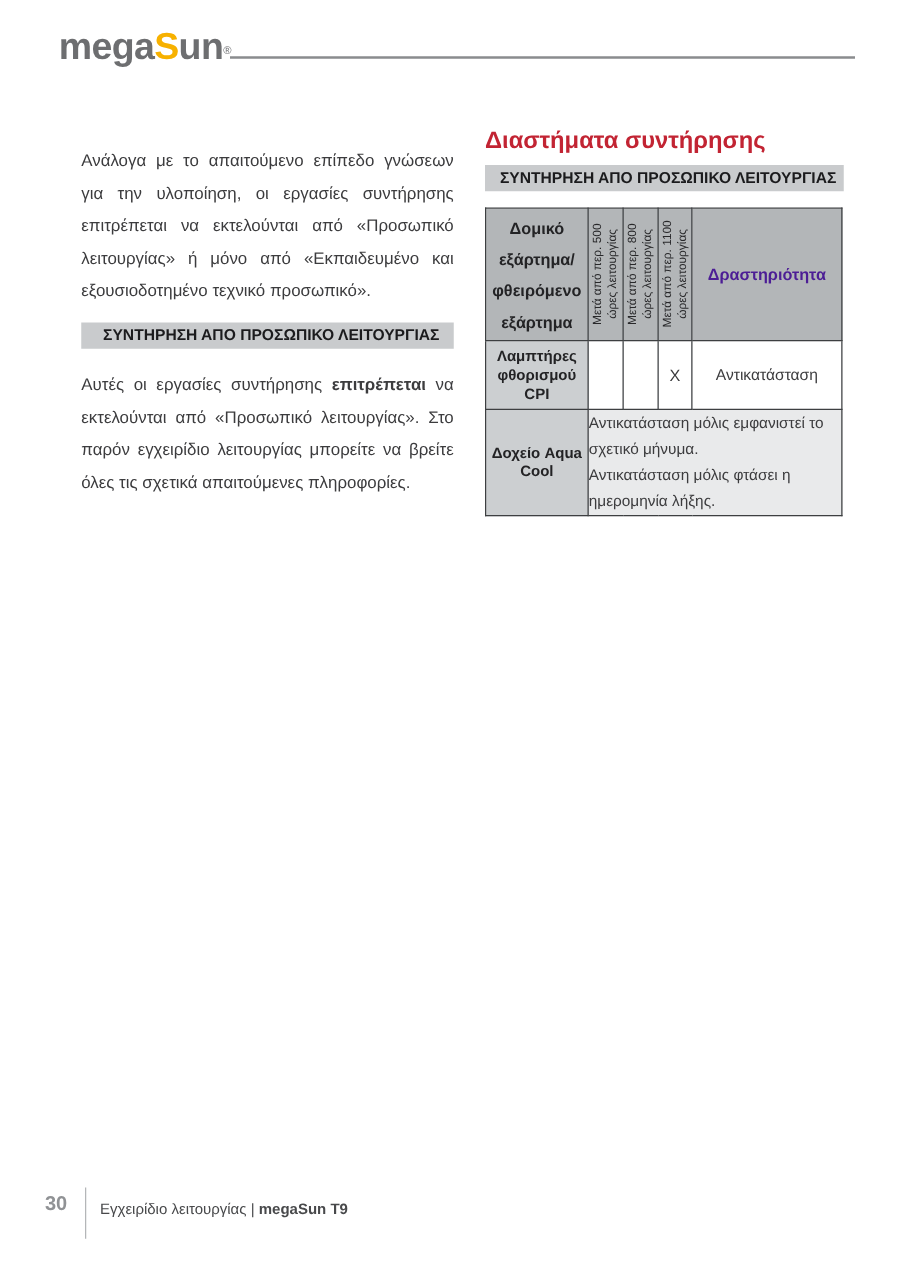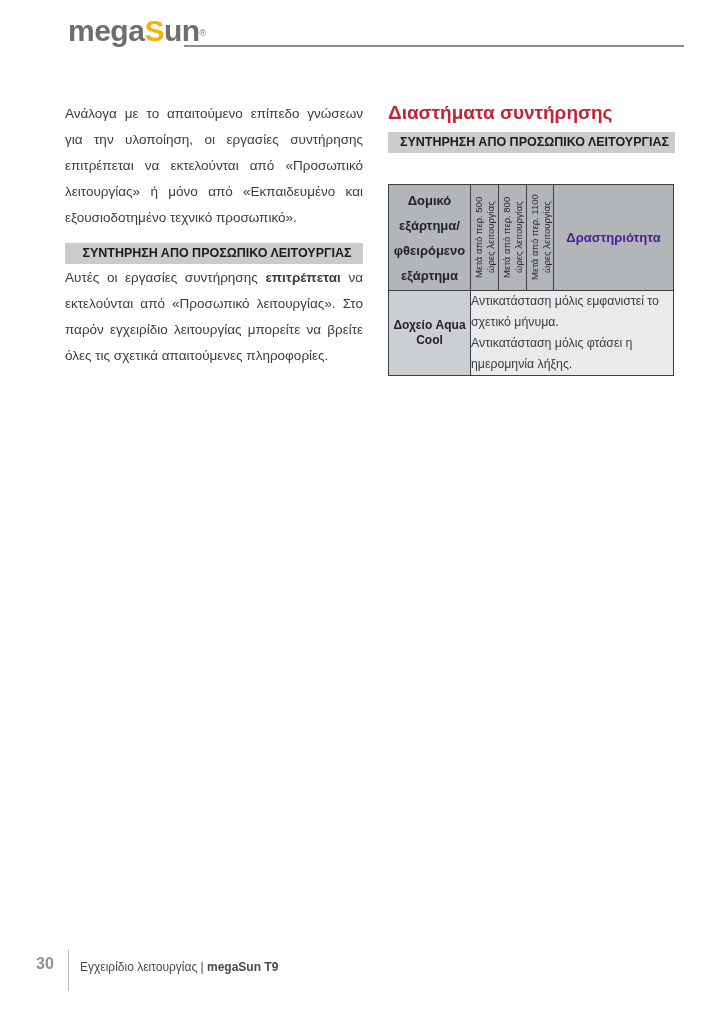--- a/index.html
+++ b/index.html
@@ -11,27 +11,27 @@
     margin: 0 auto;
     background: #ffffff;
     font-family: "Liberation Sans", sans-serif;
     color: var(--text, #3c3c3e);
     overflow: hidden;
   }
 
   
   .logo {
     position: absolute;
-    left: 68px;
+    left: 47px;
     top: 14px;
     font-size: 30px;
     font-weight: bold;
     letter-spacing: -0.5px;
     color: var(--logo_gray, #6d6e70);
-    line-height: 34px;
+    line-height: 48px;
   }
   .logo .s { color: var(--logo_yellow, #f7b100); }
   .logo .reg {
     font-size: 9px;
     vertical-align: top;
     position: relative;
     top: 2px;
     font-weight: normal;
   }
   .header-rule {
@@ -48,21 +48,21 @@
   .col-right { position: absolute; left: 388px; top: 100px; width: 287px; }
 
   h1.section-heading {
     margin: 0;
     font-size: 19px;
     line-height: 25px;
     font-weight: bold;
     color: var(--red, #c22433);
   }
   p.body {
-    margin: 1px 0 0 0;
+    margin: 16px 0 0 0;
     font-size: 13.5px;
     line-height: 26px;
     text-align: justify;
     color: var(--text, #3c3c3e);
   }
   p.body b { font-weight: bold; }
   p.body i { font-style: italic; }
 
   .bar {
     margin-top: 12px;
@@ -75,21 +75,21 @@
     background: var(--bar_gray, #c9cbcd);
     white-space: nowrap;
     overflow: hidden;
     text-align: center;
   }
   .bar.pink { background: var(--bar_pink, #f2c6b8); }
   .col-right .bar { margin-top: 7px; }
 
   
   table.intervals {
-    margin-top: 31px;
+    margin-top: 13px;
     border-collapse: collapse;
     width: 285px;
     table-layout: fixed;
   }
   table.intervals th, table.intervals td {
     border: 1px solid var(--border, #3d3f41);
     padding: 0;
   }
   thead th {
     background: var(--th_gray, #b3b6b8);
@@ -218,20 +218,27 @@
           <th class="rot-h">
               <div class="rot">Μετά από περ. 800 ώρες λειτουργίας</div>
             </th>
           <th class="rot-h">
               <div class="rot">Μετά από περ. 1100 ώρες λειτουργίας</div>
             </th>
           <th class="act-h">Δραστηριότητα</th>
         </tr>
       </thead>
       <tbody>
+        <tr class="row-1">
+          <td class="comp">Λαμπτήρες φθορισμού CPI</td>
+          <td class="mark"></td>
+          <td class="mark"></td>
+          <td class="mark">X</td>
+          <td class="act">Αντικατάσταση</td>
+        </tr>
         <tr class="row-2">
           <td class="comp">Δοχείο Aqua Cool</td>
           <td class="note" colspan="4">
             <div>Αντικατάσταση μόλις εμφανιστεί το σχετικό μήνυμα.</div>
             <div>Αντικατάσταση μόλις φτάσει η ημερομηνία λήξης.</div>
           </td>
         </tr>
       </tbody>
     </table>
   </div>

